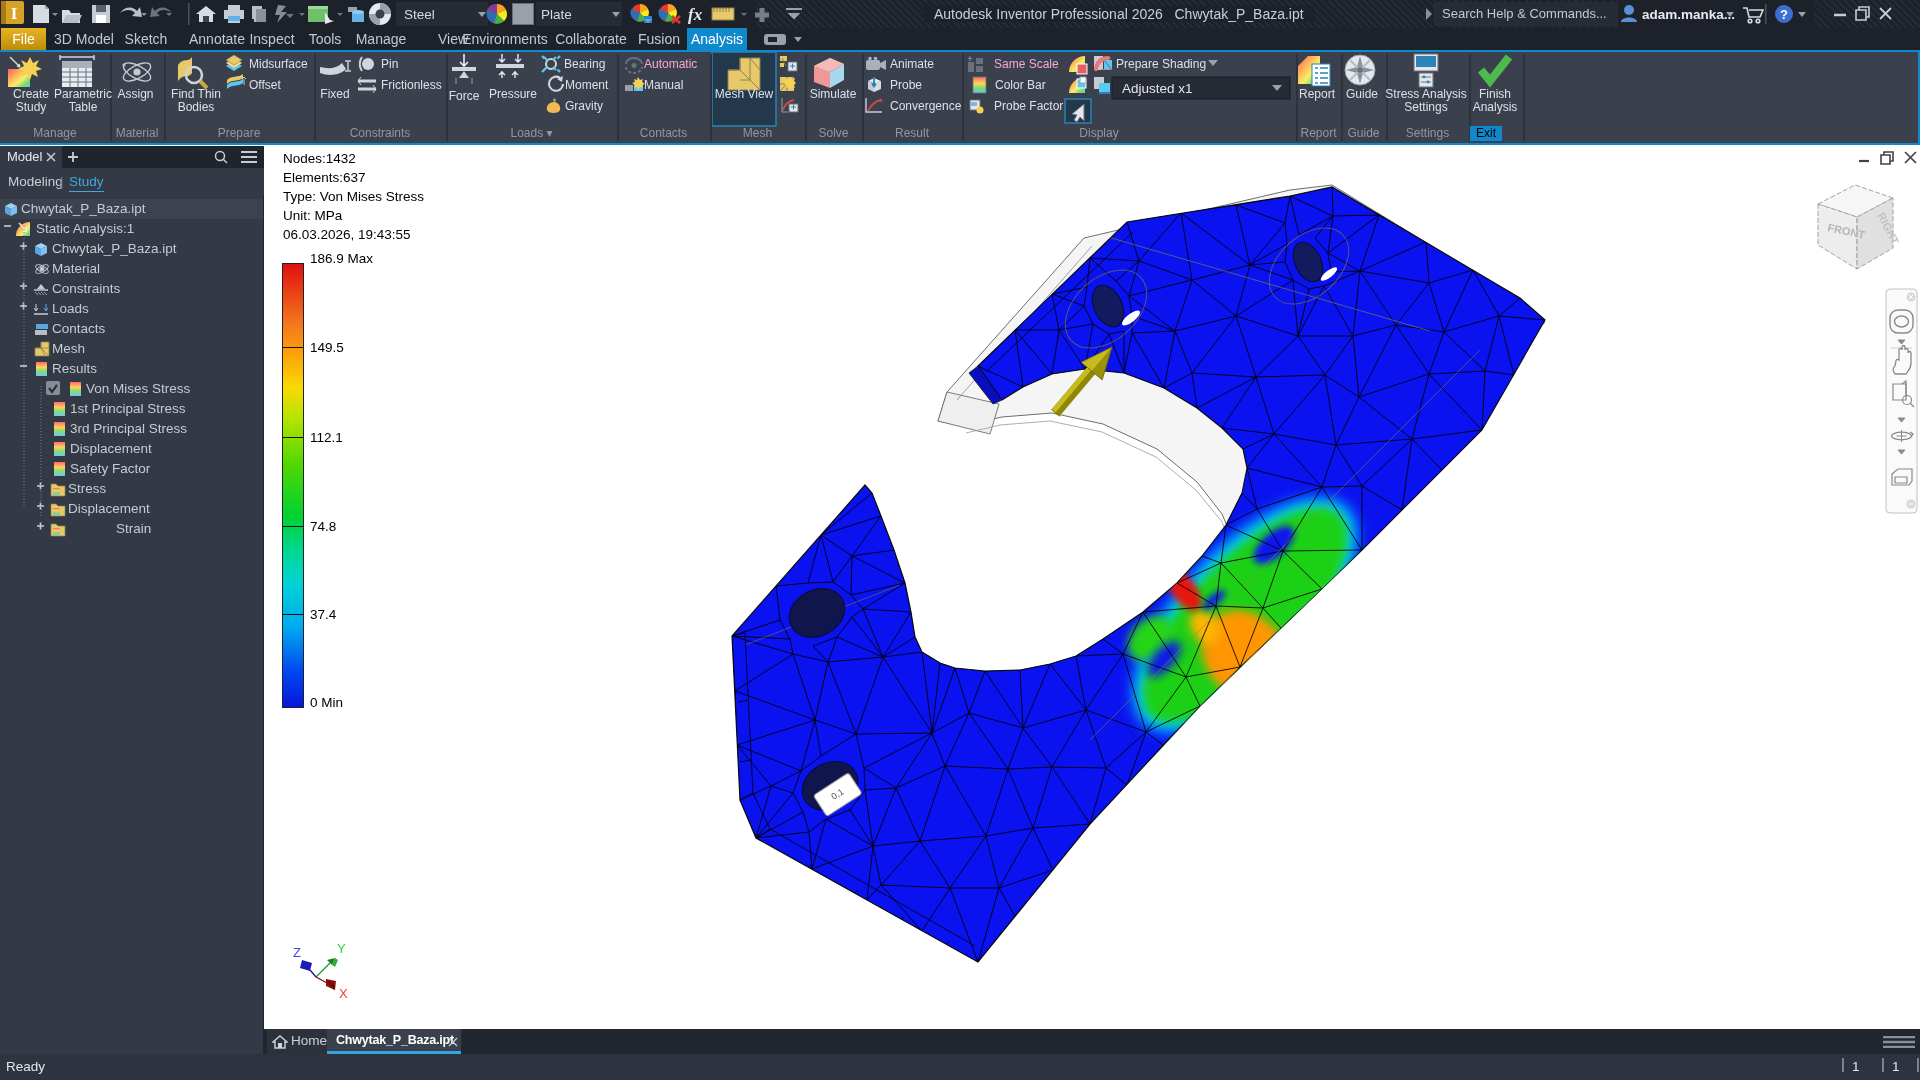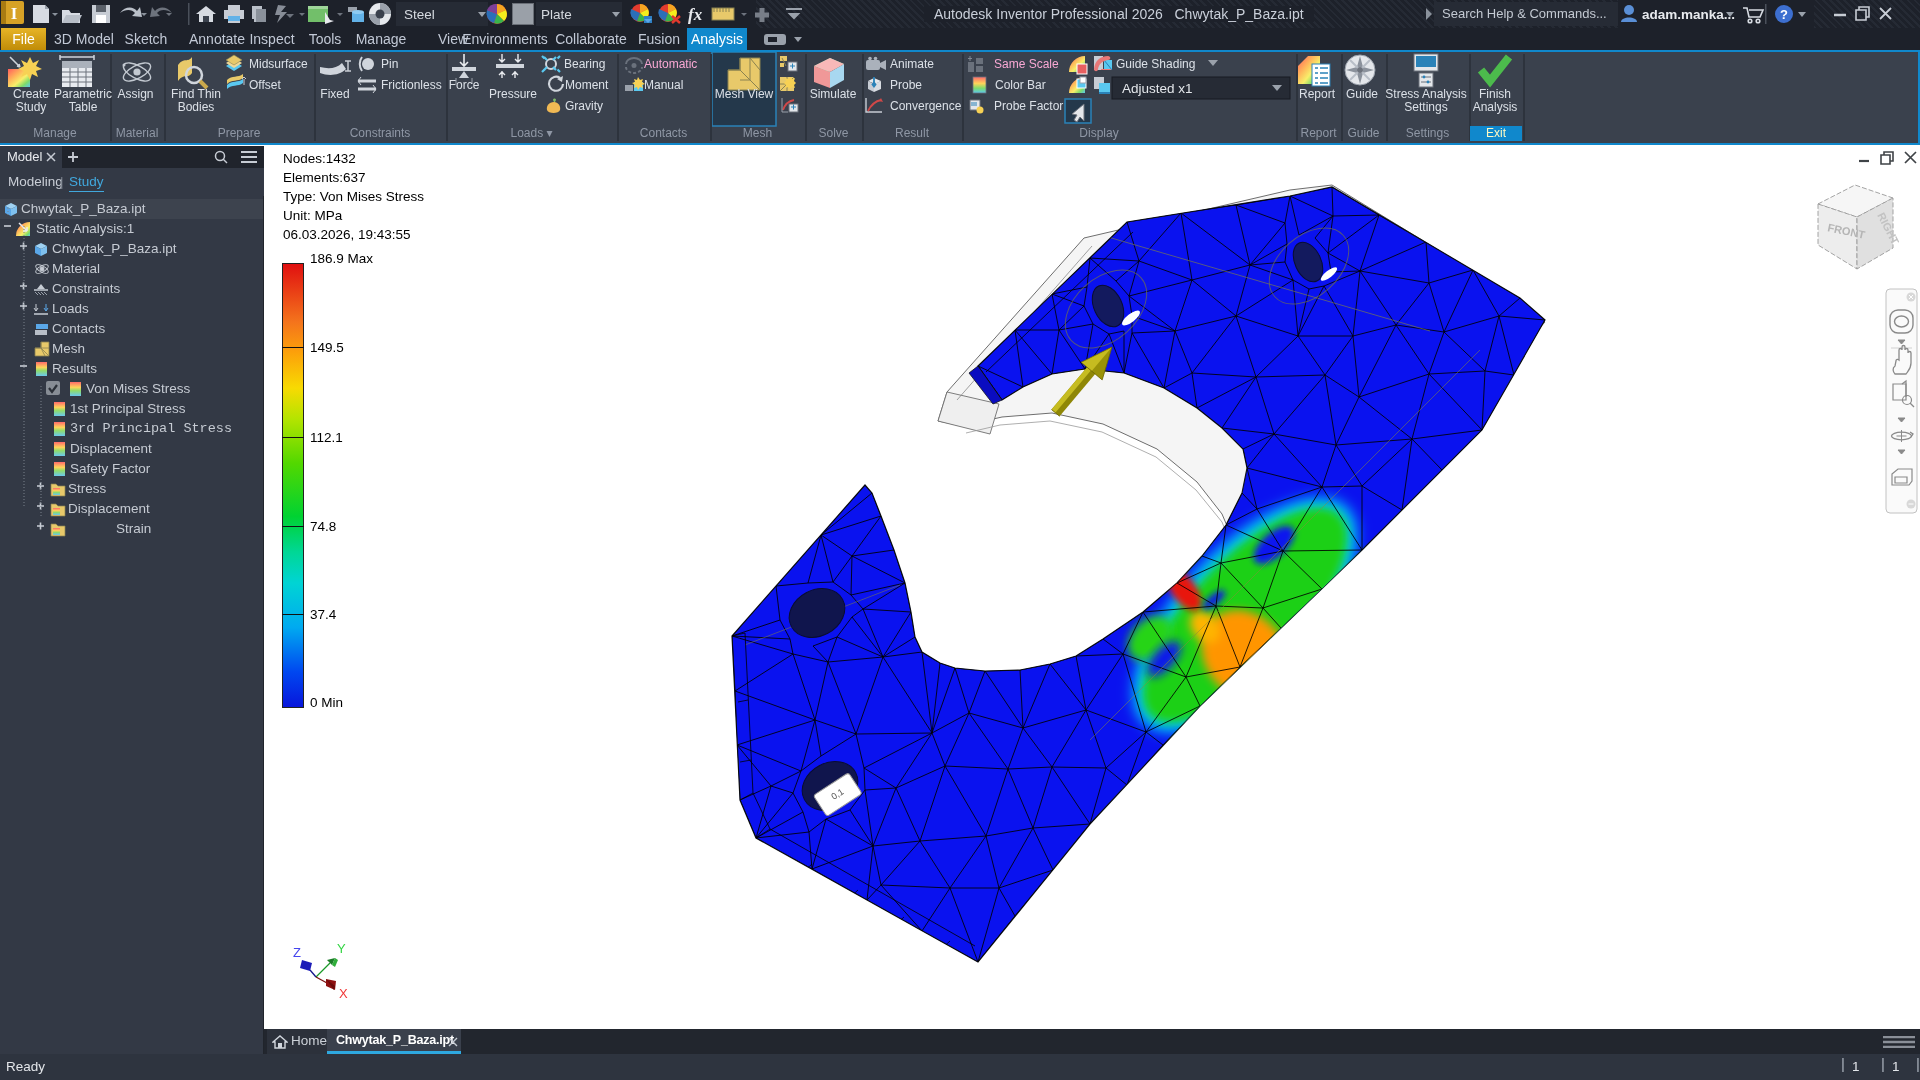--- a/index.html
+++ b/index.html
@@ -385,54 +385,54 @@
     <div class="psep" style="left:1523px"></div>
 <div class="blabel" style="left:-14px;top:36px;width:90px">Create<br>Study</div>
     <div class="blabel" style="left:38px;top:36px;width:90px">Parametric<br>Table</div>
 <div class="blabel" style="left:92px;top:36px;width:87px">Assign</div>
 <div class="blabel" style="left:151px;top:36px;width:90px">Find Thin<br>Bodies</div>
 <div class="slabel" style="left:249px;top:4px">Midsurface</div>
     <div class="slabel" style="left:249px;top:25px">Offset</div>
 <div class="blabel" style="left:290px;top:36px;width:90px">Fixed</div>
 <div class="slabel" style="left:381px;top:4px">Pin</div>
     <div class="slabel" style="left:381px;top:25px">Frictionless</div>
-<div class="blabel" style="left:419px;top:27px;width:90px">Force</div>
+<div class="blabel" style="left:419px;top:38px;width:90px">Force</div>
     <div class="blabel" style="left:468px;top:36px;width:90px">Pressure</div>
 <div class="slabel" style="left:564px;top:4px">Bearing</div>
     <div class="slabel" style="left:565px;top:25px">Moment</div>
     <div class="slabel" style="left:565px;top:46px">Gravity</div>
 <div class="slabel dis" style="left:644px;top:4px">Automatic</div>
     <div class="slabel" style="left:644px;top:25px">Manual</div>
 <div class="blabel" style="left:699px;top:36px;width:90px">Mesh View</div>
 <div class="blabel" style="left:788px;top:36px;width:90px">Simulate</div>
 <div class="slabel" style="left:890px;top:4px">Animate</div>
     <div class="slabel" style="left:890px;top:25px">Probe</div>
     <div class="slabel" style="left:890px;top:46px">Convergence</div>
 <div class="slabel dis" style="left:994px;top:4px">Same Scale</div>
     <div class="slabel" style="left:995px;top:25px">Color Bar</div>
     <div class="slabel" style="left:994px;top:46px">Probe Factor</div>
-<div class="slabel" style="left:1116px;top:4px">Guide Shading</div>
+<div class="slabel" style="left:1116px;top:4px">Prepare Shading</div>
 <div class="blabel" style="left:1272px;top:36px;width:90px">Report</div>
 <div class="blabel" style="left:1317px;top:36px;width:90px">Guide</div>
 <div class="blabel" style="left:1381px;top:36px;width:90px">Stress Analysis<br>Settings</div>
 <div class="blabel" style="left:1450px;top:36px;width:90px">Finish<br>Analysis</div>
 <div class="plabel" style="left:0px;width:110px">Manage</div>
     <div class="plabel" style="left:110px;width:54px">Material</div>
     <div class="plabel" style="left:164px;width:150px">Prepare</div>
     <div class="plabel" style="left:314px;width:132px">Constraints</div>
 <div class="plabel" style="left:446px;width:171px">Loads ▾</div>
     <div class="plabel" style="left:617px;width:93px">Contacts</div>
     <div class="plabel" style="left:710px;width:95px">Mesh</div>
     <div class="plabel" style="left:805px;width:57px">Solve</div>
 <div class="plabel" style="left:862px;width:100px">Result</div>
     <div class="plabel" style="left:962px;width:274px">Display</div>
     <div class="plabel" style="left:1296px;width:45px">Report</div>
     <div class="plabel" style="left:1341px;width:45px">Guide</div>
 <div class="plabel" style="left:1386px;width:83px">Settings</div>
-<div class="plabel" style="left:1470px;width:52px;background:#1088cc;color:#fef9c3">Exit</div>
+<div class="plabel" style="left:1470px;width:32px;background:#1088cc;color:#000000">Exit</div>
 </div>
 <div id="ribbonbot" class="abs"></div>
 
 <div id="browser" class="abs">
 <div id="bhead" class="abs">
       <div id="modtab" class="abs">Model</div>
 <svg class="abs" style="left:45px;top:4px" width="215" height="15" viewBox="0 0 215 15">
 <path d="M2 3l8 8m0-8l-8 8" stroke="#c7ccd4" stroke-width="1.5"></path>
 <path d="M28 2v10m-5-5h10" stroke="#c7ccd4" stroke-width="1.8"></path>
 <circle cx="175" cy="6" r="4.5" fill="none" stroke="#c7ccd4" stroke-width="1.5"></circle>
@@ -471,21 +471,21 @@
     </div>
     <div class="trow" style="top:213px;">
       <span style="position:absolute;left:52px">Results</span>
     </div>
     <div class="trow" style="top:233px;">
       <span style="position:absolute;left:86px">Von Mises Stress</span>
     </div>
     <div class="trow" style="top:253px;">
       <span style="position:absolute;left:70px">1st Principal Stress</span>
     </div>
-    <div class="trow" style="top:273px;font-family:Liberation Mono, monospace;">
+    <div class="trow" style="top:273px;">
       <span style="position:absolute;left:70px">3rd Principal Stress</span>
     </div>
     <div class="trow" style="top:293px;">
       <span style="position:absolute;left:70px">Displacement</span>
     </div>
     <div class="trow" style="top:313px;">
       <span style="position:absolute;left:70px">Safety Factor</span>
     </div>
     <div class="trow" style="top:333px;">
       <span style="position:absolute;left:68px">Stress</span>

